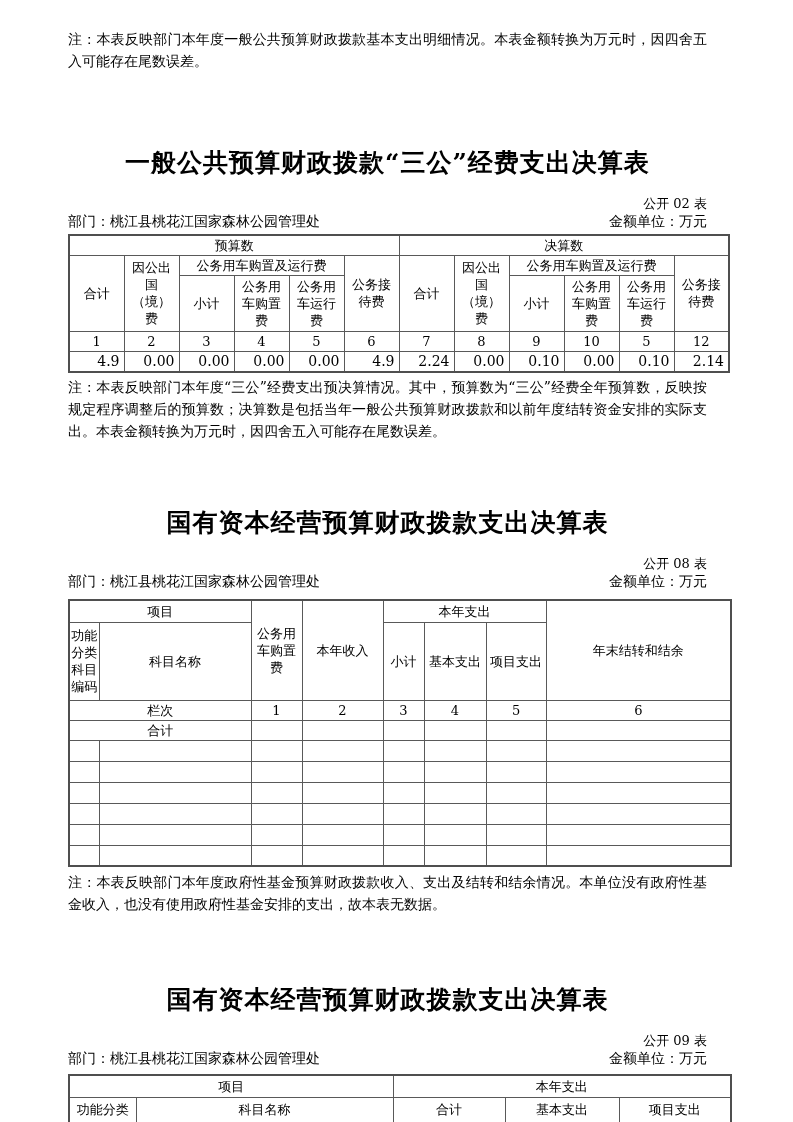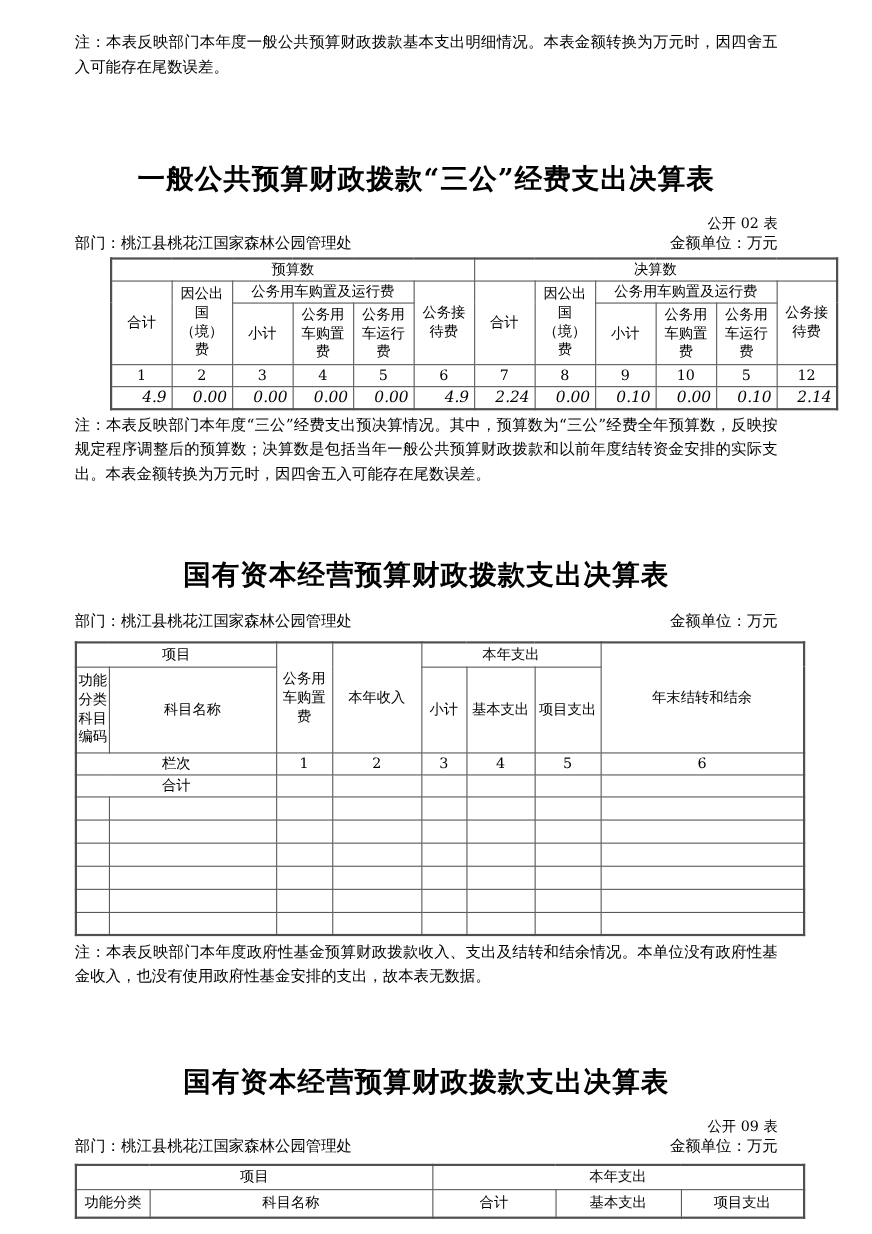--- a/index.html
+++ b/index.html
@@ -13,24 +13,24 @@
   .doc-title { font-size:25px; line-height:34px; font-weight:bold; text-align:center; letter-spacing:1px; margin:16px; }
   .pub-line { font-size:13px; line-height:16px; text-align:right; }
   .meta-line { display:flex; justify-content:space-between; font-size:14px; line-height:18px; }
   table { border-collapse:collapse; table-layout:fixed; width:662px; border:2px solid #4f4f4f; }
   th,td {
     border:1px solid #595959; font-size:13px; font-weight:normal;
     text-align:center; vertical-align:middle; padding:0 3px;
     overflow:hidden; word-break:break-all; line-height:17px;
   }
   td.val { text-align:right; font-size:14px; padding-right:4px; }
-  tr.h20 { height:20px; } tr.h21 { height:21px;font-style:italic; } tr.h22 { height:22px; } tr.h26 { height:26px; } tr.h56 { height:56px; } tr.h78 { height:78px; }
+  tr.h20 { height:20px; } tr.h21 { height:21px; } tr.h22 { height:22px; } tr.h26 { height:26px; } tr.h56 { height:56px; } tr.h78 { height:78px; }
   .mt-title1 { margin-top:74px; }
   .mt-pub { margin-top:6px; }
-  .mt-table1 { margin-top:4px;margin-left:32px; }
+  .mt-table1 { margin-top:4px; }
   .mt-note1 { margin-top:3px; }
   .mt-title2 { margin-top:64px; }
   .mt-pub2 { margin-top:5px; }
   .mt-table2 { margin-top:9px; }
   .mt-note2 { margin-top:4px; }
   .mt-title3 { margin-top:68px; }
   .mt-pub3 { margin-top:5px; }
   .mt-table3 { margin-top:7px; }
 </style>
 </head>
@@ -112,20 +112,21 @@
       <td class="val">0.00</td>
       <td class="val">0.10</td>
       <td class="val">2.14</td>
     </tr>
   </tbody>
     </table>
 
   <p class="note mt-note1">注：本表反映部门本年度“三公”经费支出预决算情况。其中，预算数为“三公”经费全年预算数，反映按规定程序调整后的预算数；决算数是包括当年一般公共预算财政拨款和以前年度结转资金安排的实际支出。本表金额转换为万元时，因四舍五入可能存在尾数误差。</p>
 
   <h1 class="doc-title mt-title2">国有资本经营预算财政拨款支出决算表</h1>
+  <div class="pub-line mt-pub2">公开 08 表</div>
   <div class="meta-line">
     <span>部门：桃江县桃花江国家森林公园管理处</span>
     <span>金额单位：万元</span>
   </div>
 
   <table class="mt-table2">
     <colgroup>
       <col style="width:30px">
         <col style="width:152px">
         <col style="width:51px">

